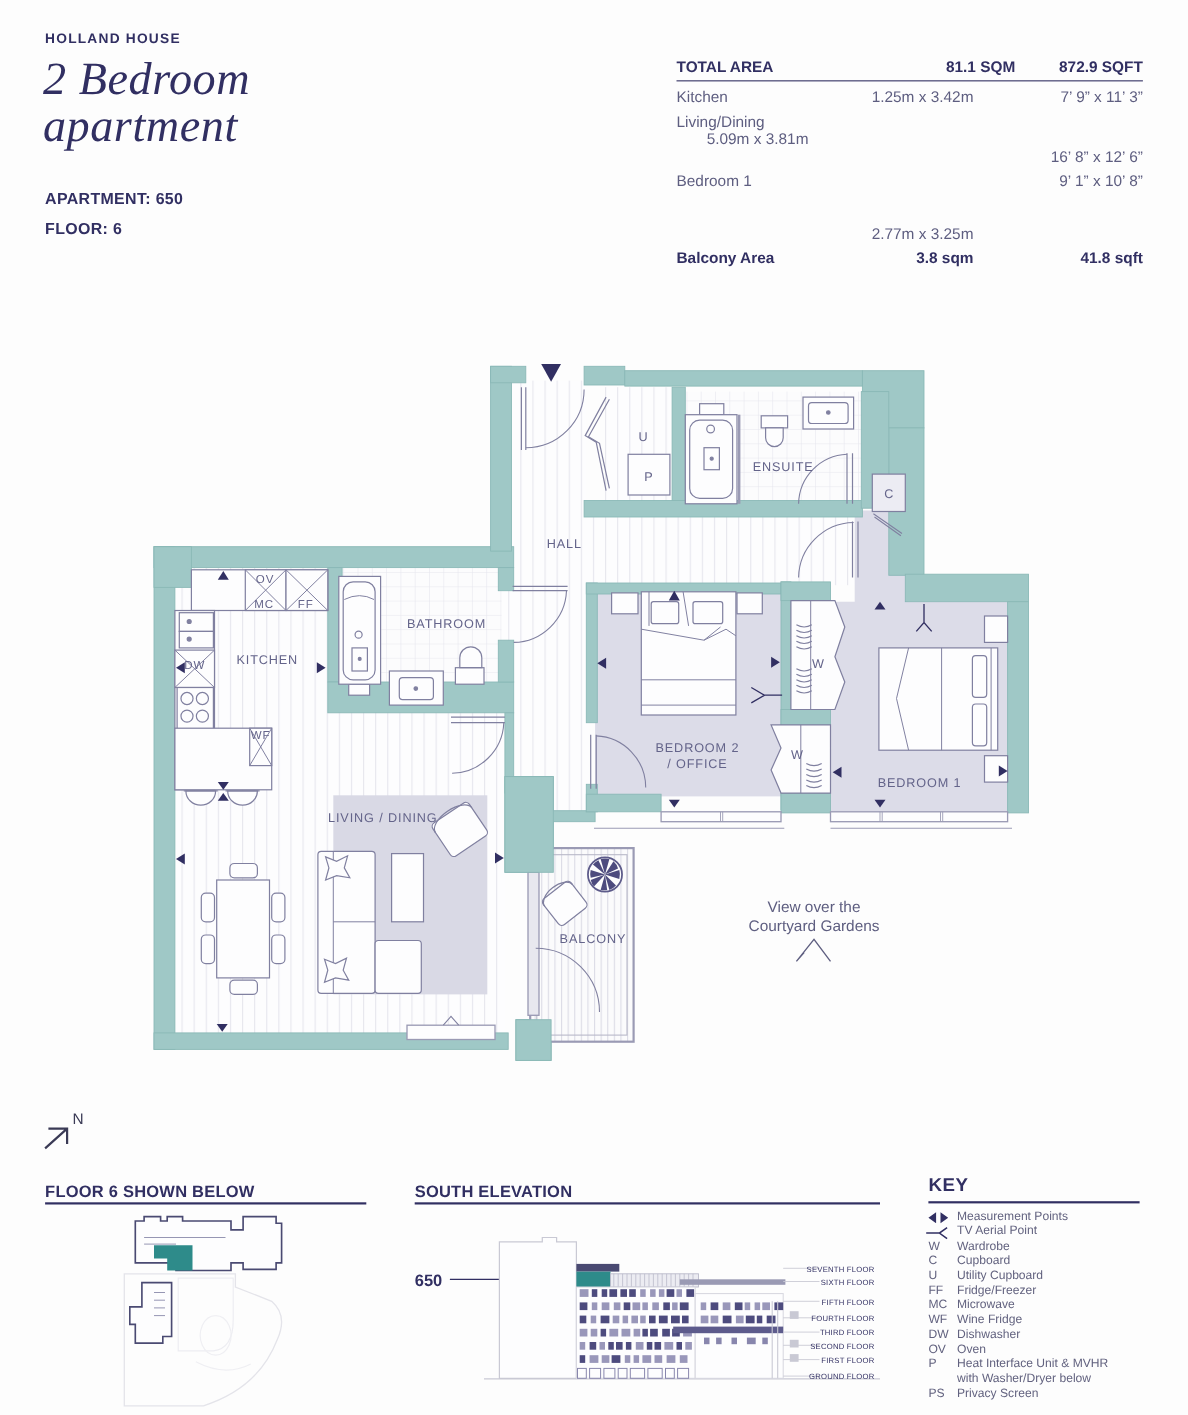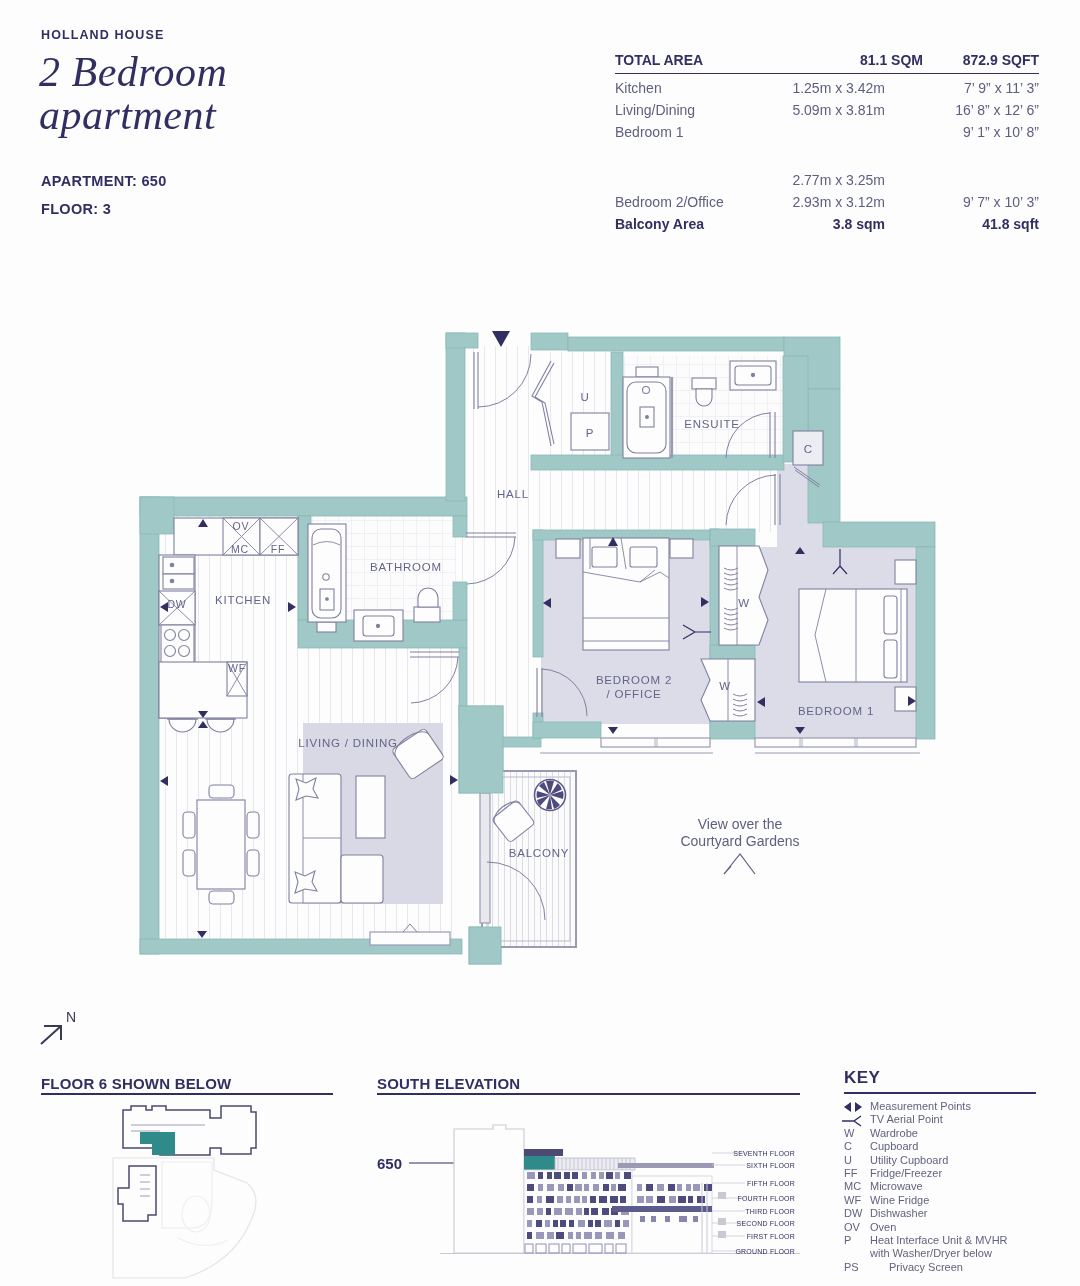--- a/index.html
+++ b/index.html
@@ -10,53 +10,48 @@
 </style>
 </head>
 <body>
 
 <div class="abs navy" style="left:41px;top:28px;font-size:12.5px;font-weight:bold;letter-spacing:1.1px;">HOLLAND HOUSE</div>
 
 <div class="abs navy" style="left:39px;top:51px;font-family:'Liberation Serif',serif;font-style:italic;font-size:42px;line-height:43px;letter-spacing:0.5px;">2 Bedroom<br>apartment</div>
 
 <div class="abs navy" style="left:41px;top:173px;font-size:14.5px;font-weight:bold;letter-spacing:0.3px;">APARTMENT: 650</div>
 
-<div class="abs navy" style="left:41px;top:201px;font-size:14.5px;font-weight:bold;letter-spacing:0.3px;">FLOOR: 3</div>
+<div class="abs navy" style="left:41px;top:201px;font-size:14.5px;font-weight:bold;letter-spacing:0.3px;">FLOOR: 6</div>
 
 <div class="abs" style="left:615px;top:52px;width:424px;font-size:14px;">
 
   <div style="display:flex;font-weight:bold;color:#312f62;padding-bottom:5px;border-bottom:1.6px solid #312f62;gap:38px;">
     <div style="width:150px;">TOTAL AREA</div>
       <div style="width:120px;text-align:right;">81.1 SQM</div>
       <div style="flex:1;text-align:right;">872.9 SQFT</div>
   </div>
 
   <div style="display:flex;color:#5e5e80;margin-top:6px;">
     <div style="width:150px;">Kitchen</div>
       <div style="width:120px;text-align:right;">1.25m x 3.42m</div>
       <div style="flex:1;text-align:right;">7’ 9” x 11’ 3”</div>
   </div>
 
-  <div style="display:flex;color:#5e5e80;margin-top:6px;">
+  <div style="display:flex;color:#5e5e80;margin-top:6px;flex-direction:column;">
     <div style="width:150px;">Living/Dining</div>
       <div style="width:120px;text-align:right;">5.09m x 3.81m</div>
       <div style="flex:1;text-align:right;">16’ 8” x 12’ 6”</div>
   </div>
 
   <div style="display:flex;color:#5e5e80;margin-top:6px;">
     <div style="width:150px;">Bedroom 1</div>
       <div style="width:120px;text-align:right;margin-top:48px;">2.77m x 3.25m</div>
       <div style="flex:1;text-align:right;">9’ 1” x 10’ 8”</div>
   </div>
 
-  <div style="display:flex;color:#5e5e80;margin-top:6px;">
-    <div style="width:150px;">Bedroom 2/Office</div>
-      <div style="width:120px;text-align:right;">2.93m x 3.12m</div>
-      <div style="flex:1;text-align:right;">9’ 7” x 10’ 3”</div>
-  </div>
 
   <div style="display:flex;color:#312f62;font-weight:bold;margin-top:6px;justify-content:space-between;">
     <div style="width:150px;">Balcony Area</div>
       <div style="width:120px;text-align:right;">3.8 sqm</div>
       <div style="flex:1;text-align:right;">41.8 sqft</div>
   </div>
 </div>
 
 <div class="abs navy" style="left:41px;top:1075px;font-size:15px;font-weight:bold;letter-spacing:0.2px;">FLOOR 6 SHOWN BELOW</div>
 
@@ -109,21 +104,21 @@
     </div>
   <div style="display:flex;">
       <div style="width:26px;">OV</div>
       <div>Oven</div>
     </div>
   <div style="display:flex;">
       <div style="width:26px;">P</div>
       <div>Heat Interface Unit &amp; MVHR<br>with Washer/Dryer below</div>
     </div>
   <div style="display:flex;">
-      <div style="width:45px;">PS</div>
+      <div style="width:26px;">PS</div>
       <div>Privacy Screen</div>
     </div>
 </div>
 
 <svg class="abs" style="left:843px;top:1101px;" width="22" height="12" viewBox="0 0 22 12">
     <path d="M8,1 L8,11 L1,6 Z M12,1 L12,11 L19,6 Z" fill="#312f62"></path>
   </svg>
 
 <svg class="abs" style="left:841px;top:1115px;" width="22" height="12" viewBox="0 0 22 12">
     <path d="M1,6 L14,6 M20,1 L13,6 L20,11" stroke="#312f62" stroke-width="1.4" fill="none"></path>

